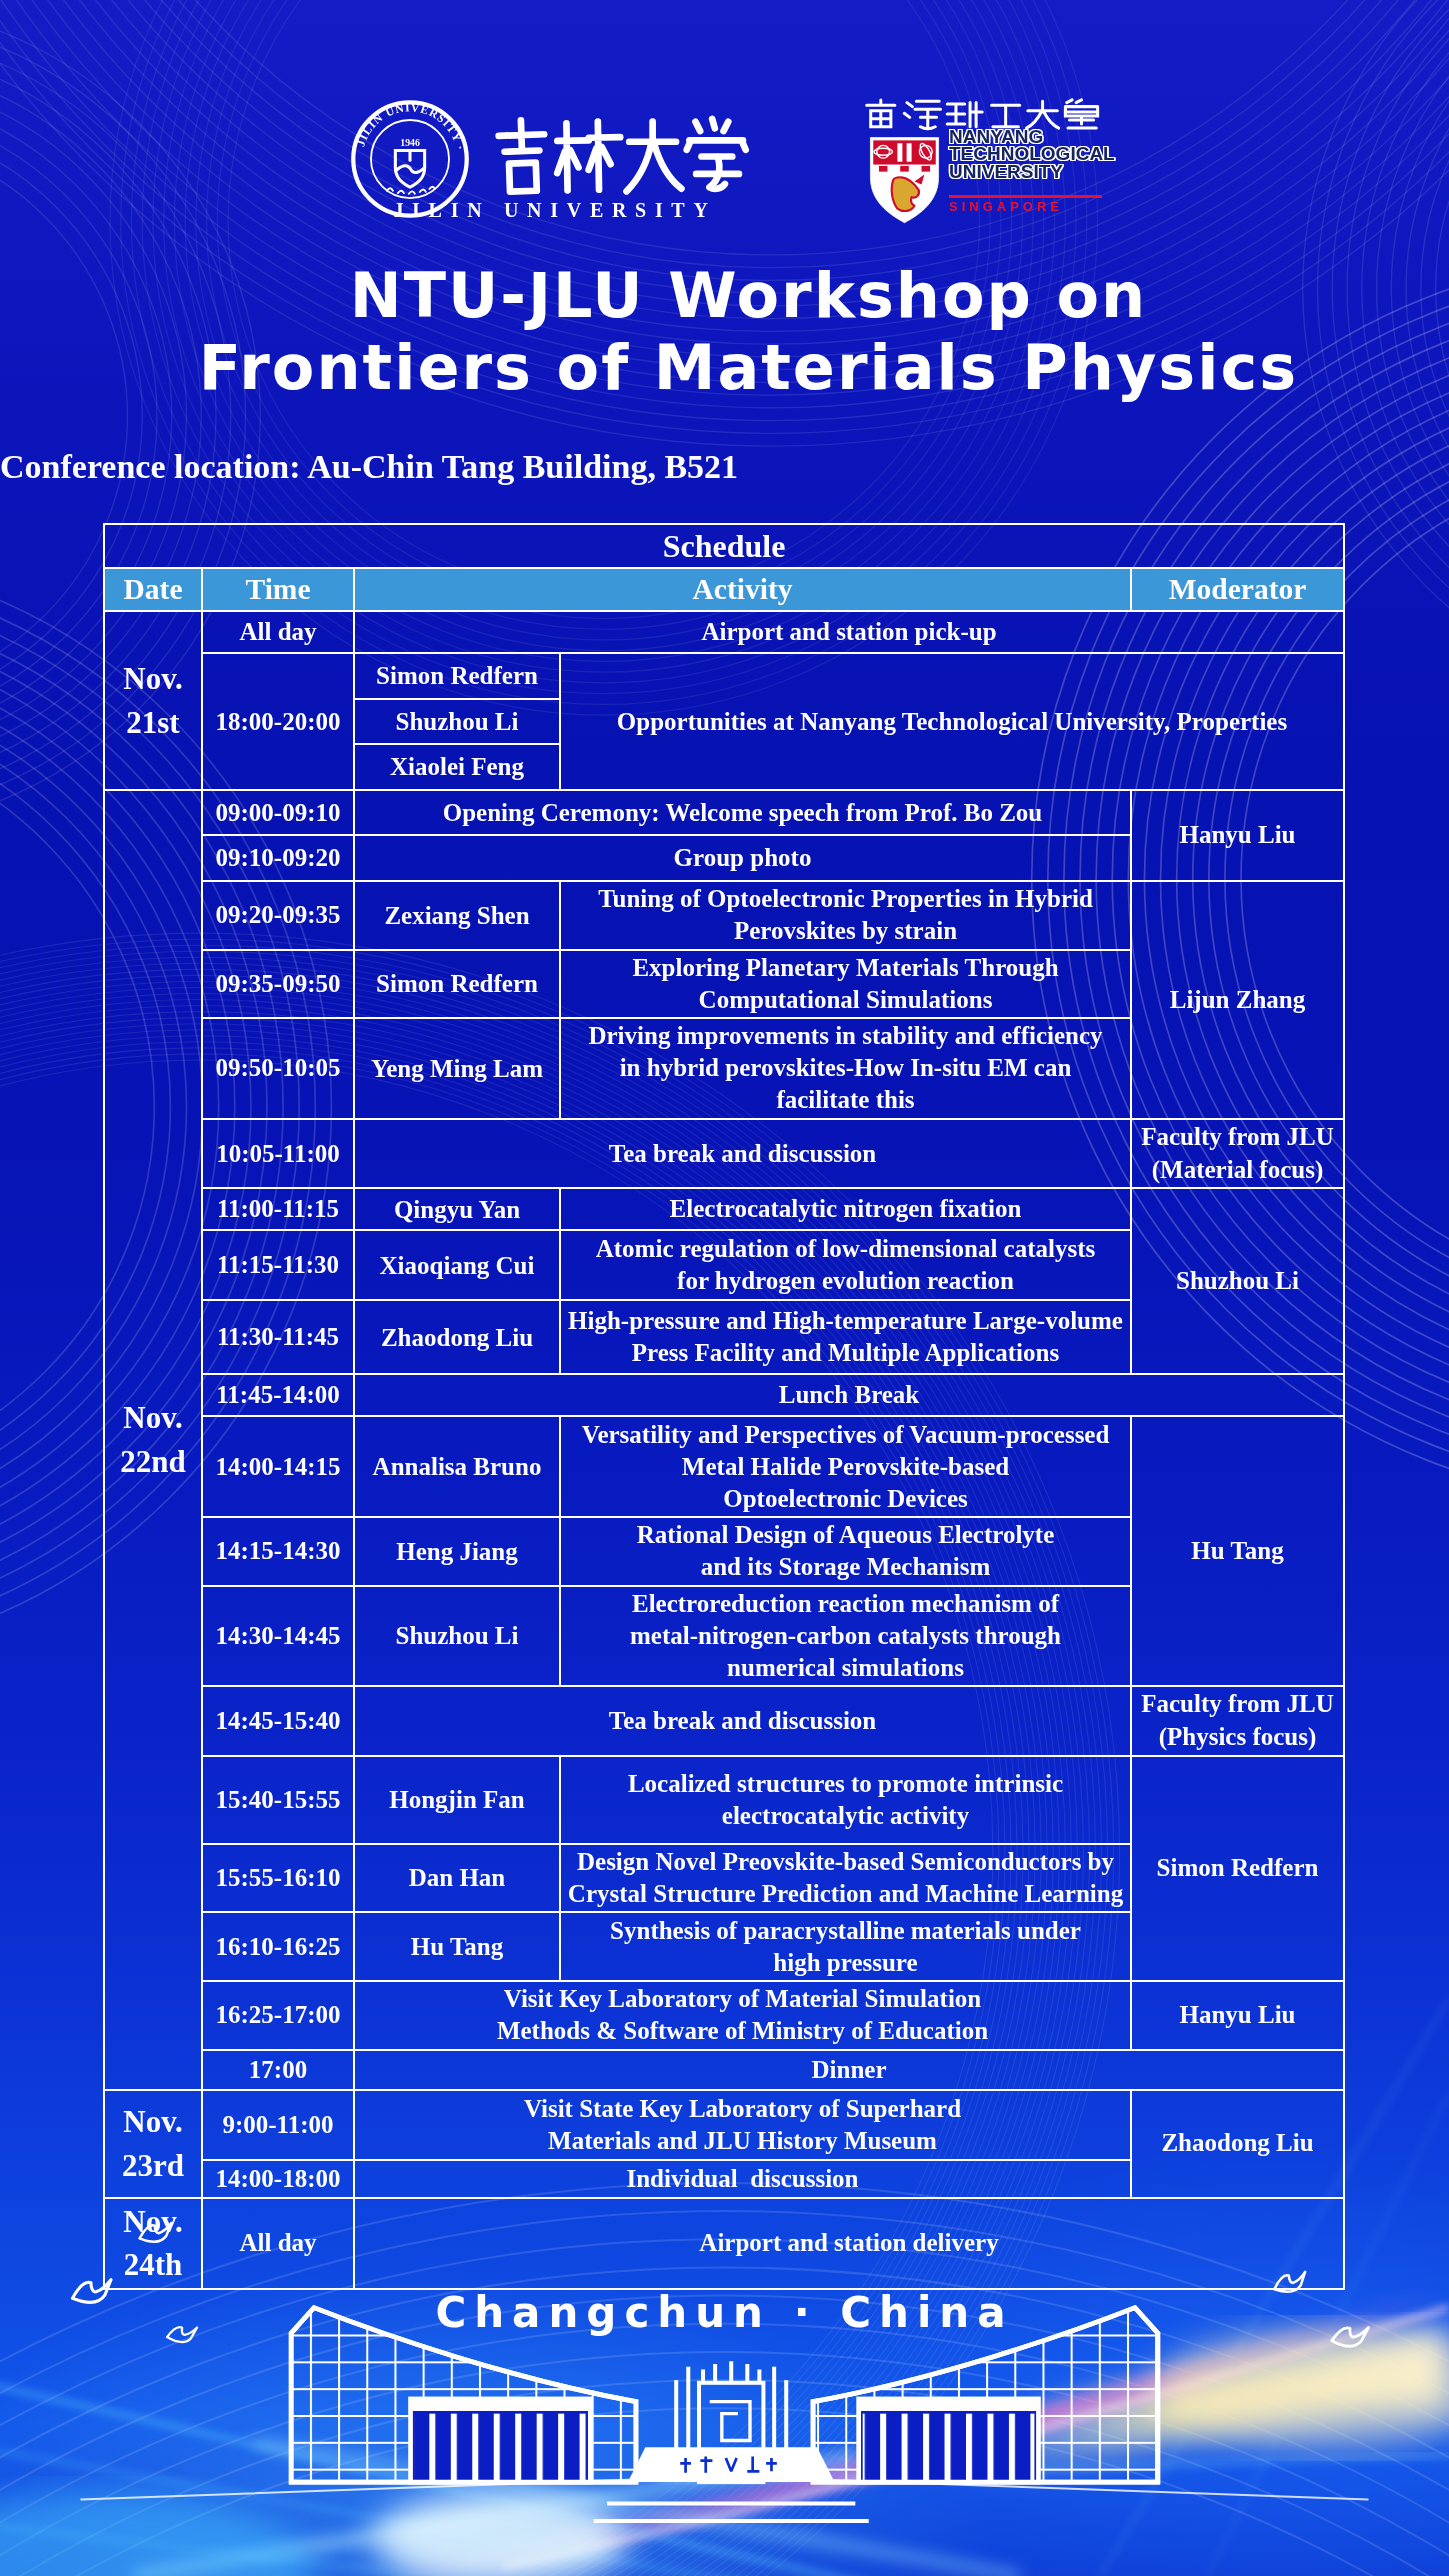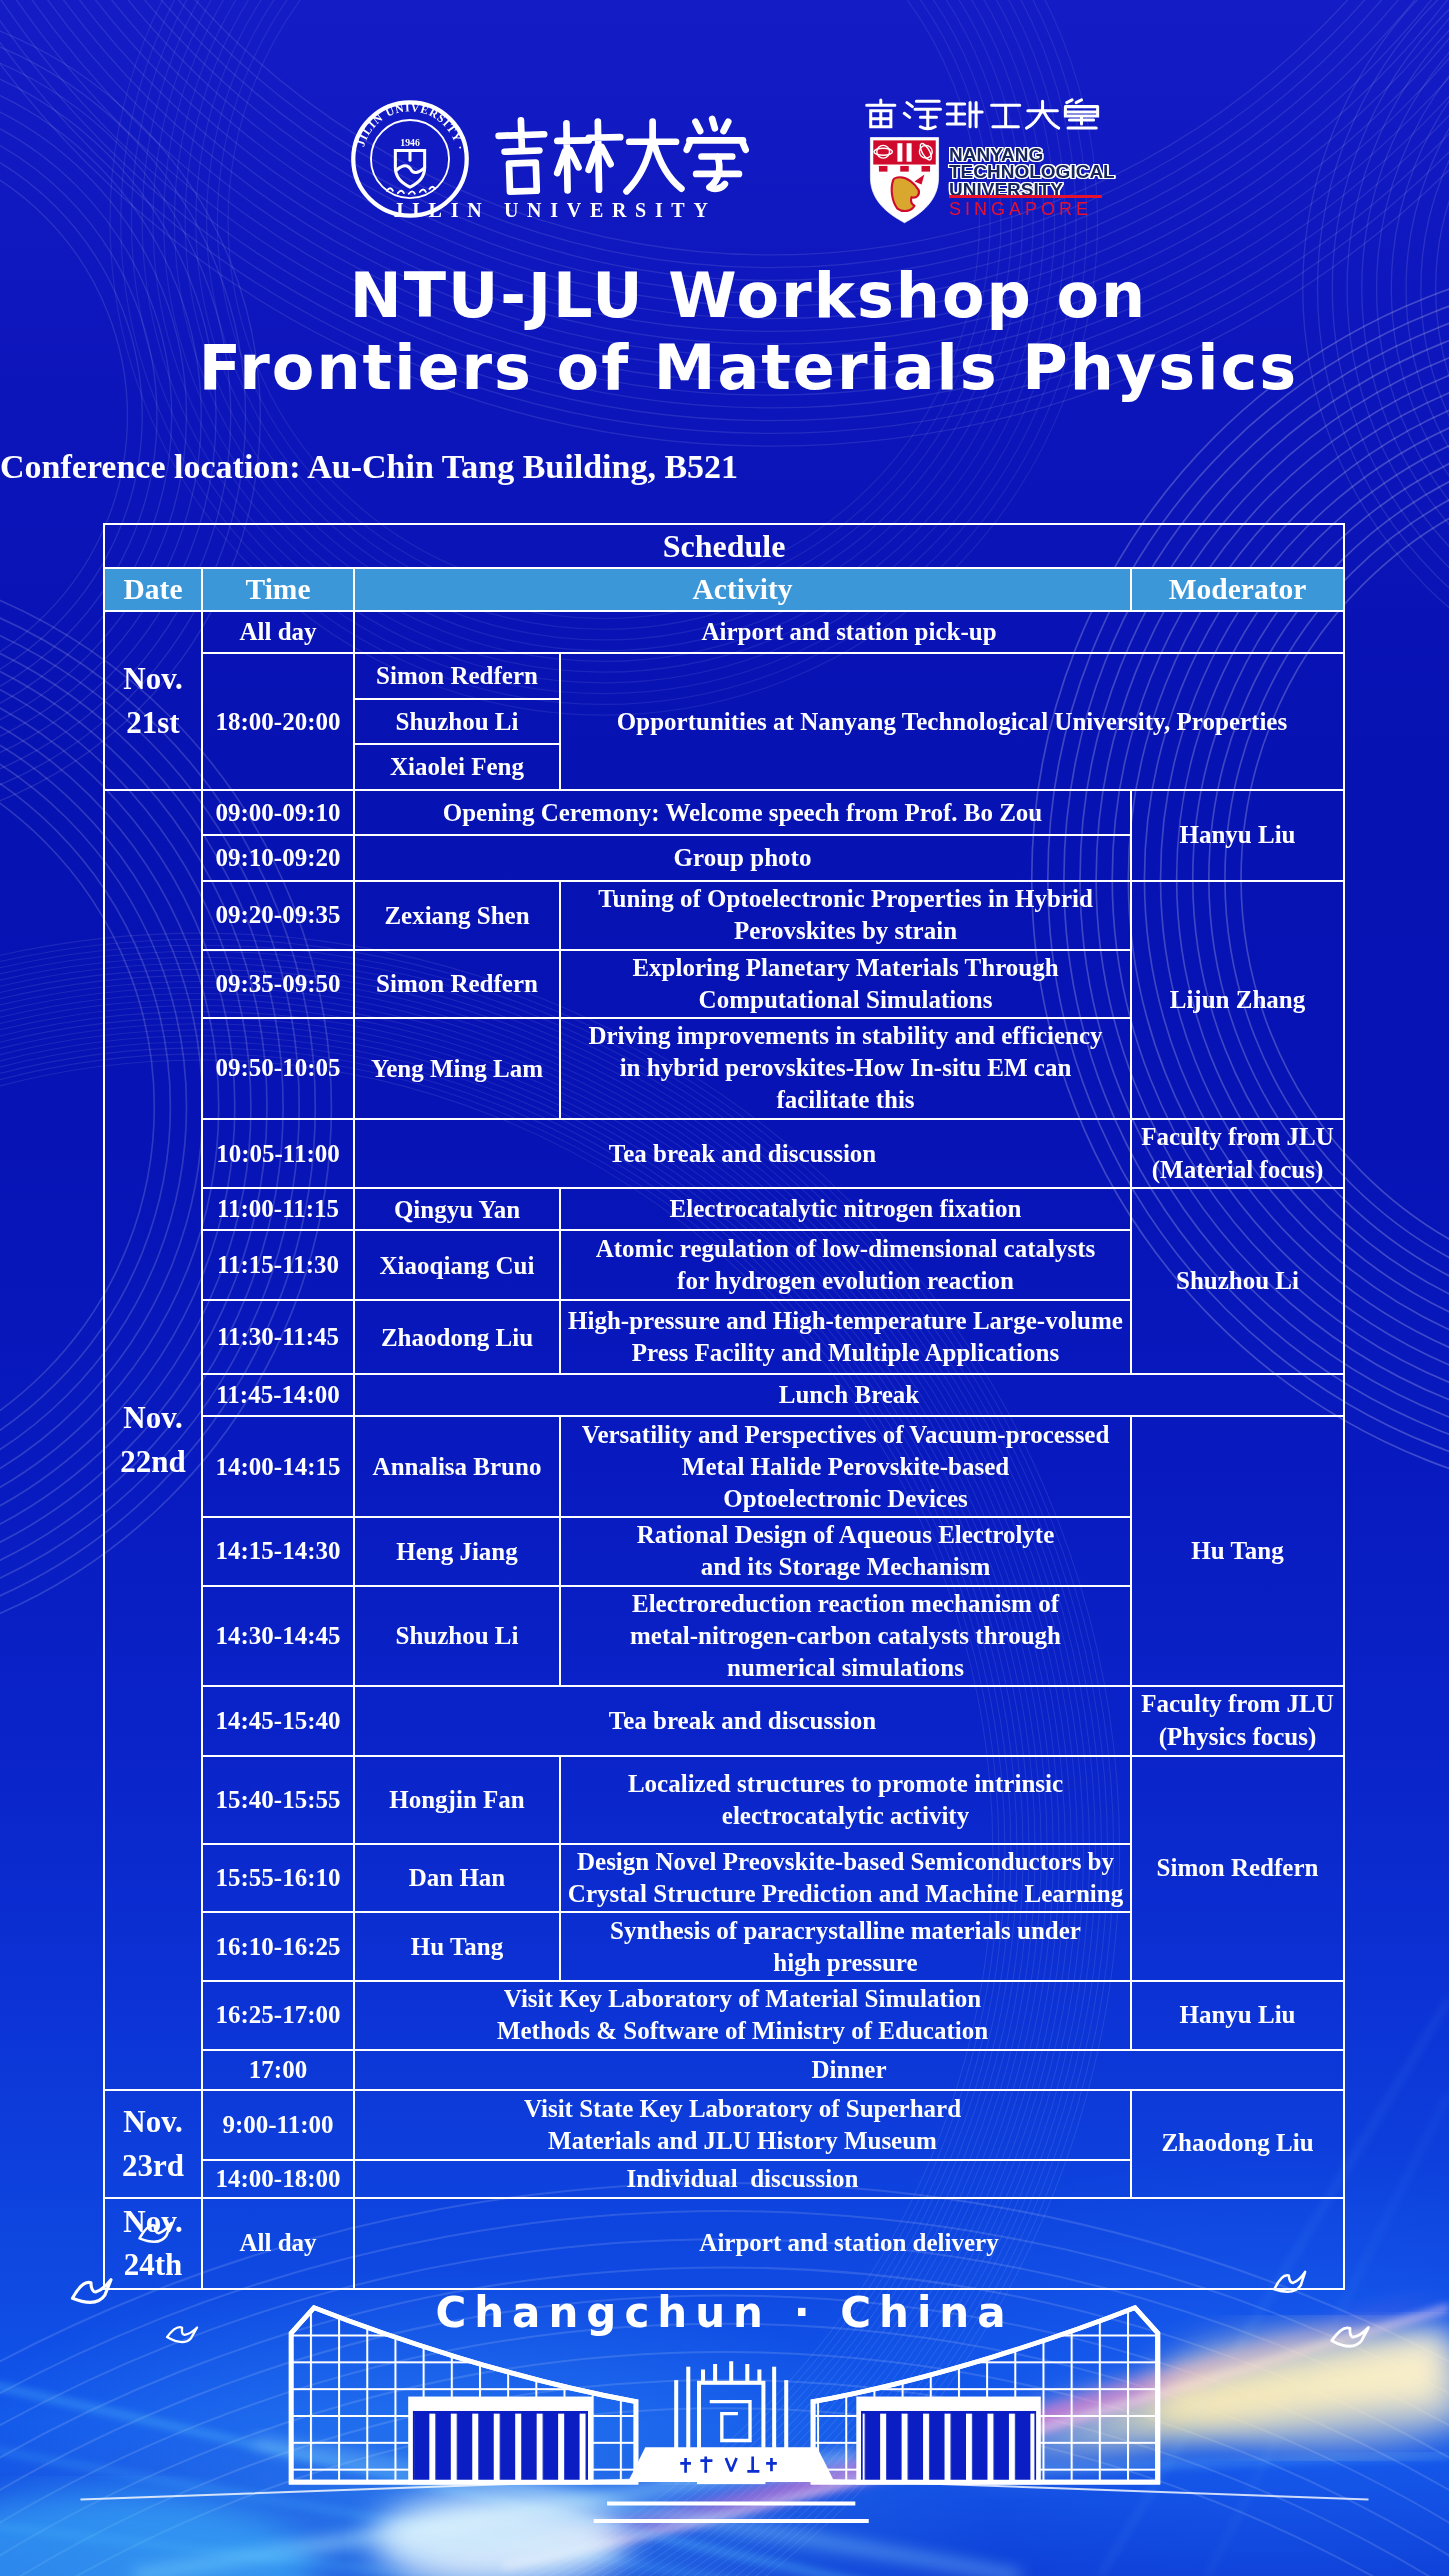--- a/index.html
+++ b/index.html
@@ -15,26 +15,26 @@
   .content{position:absolute;inset:0;z-index:2;}
 
   
   .jlu-seal{position:absolute;left:349px;top:98px;}
   .jlu-callig{position:absolute;left:491px;top:115px;}
   .jlu-latin{position:absolute;left:362px;top:199px;width:386px;text-align:center;
     font-family:"Liberation Serif",serif;font-weight:bold;font-size:20px;letter-spacing:8.7px;}
   .ntu{position:absolute;left:864px;top:97px;width:282px;}
   .ntu-callig{position:absolute;left:0;top:0;}
   .ntu-shield{position:absolute;left:5.4px;top:39px;}
-  .ntu-name{position:absolute;left:85px;top:49px;width:161px;
+  .ntu-name{position:absolute;left:85px;top:31px;width:161px;
     font-family:"Liberation Sans",sans-serif;font-weight:bold;font-size:19px;line-height:17.4px;
     color:#16255a;text-shadow:-1.3px 0 #fff,1.3px 0 #fff,0 -1.3px #fff,0 1.3px #fff,-1.3px -1.3px #fff,1.3px 1.3px #fff,1.3px -1.3px #fff,-1.3px 1.3px #fff;}
   .ntu-bar{position:absolute;left:85px;top:98px;width:153px;height:3.4px;background:#e8112d;}
   .ntu-sing{position:absolute;left:85px;top:102px;width:161px;
-    font-family:"Liberation Sans",sans-serif;font-weight:normal;font-size:18px;letter-spacing:4px;color:#e8112d;}
+    font-family:"Liberation Sans",sans-serif;font-weight:bold;font-size:13px;letter-spacing:4px;color:#e8112d;}
 
   
   .title{position:absolute;left:0;top:260px;width:1449px;text-align:center;
     font-family:"DejaVu Sans",sans-serif;font-weight:bold;font-size:62px;line-height:72px;letter-spacing:2px;padding-left:48px;}
   .location{position:absolute;left:0;top:448px;width:1449px;text-align:left;
     font-family:"Liberation Serif",serif;font-weight:bold;font-size:34px;}
 
   
   table.sched{position:absolute;left:103px;top:523px;width:1240px;
     border-collapse:collapse;table-layout:fixed;}

